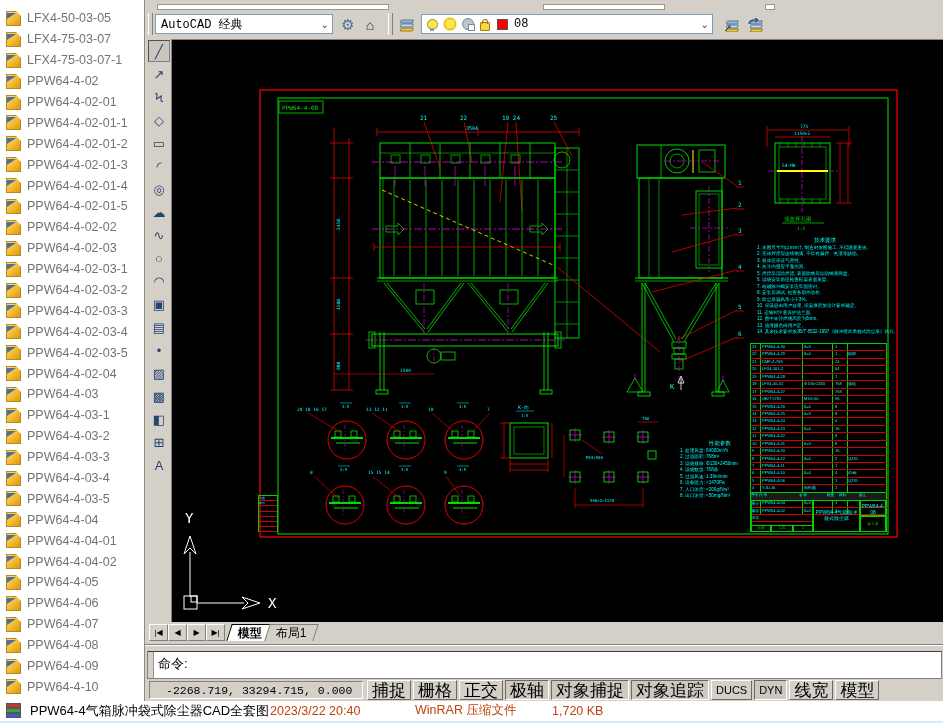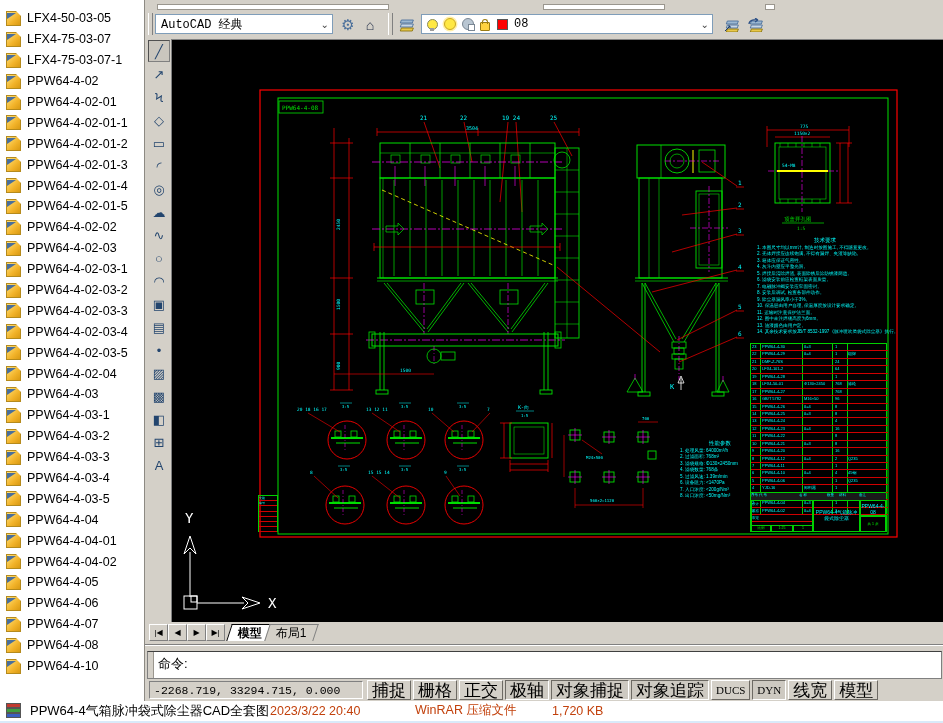--- a/index.html
+++ b/index.html
@@ -2,21 +2,21 @@
 <html><head>
 <meta charset="utf-8">
 <style>
   html,body{margin:0;padding:0;}
   body{width:943px;height:723px;position:relative;overflow:hidden;background:#fff;
        font-family:"Liberation Sans","DejaVu Sans",sans-serif;font-size:12px;}
   .abs{position:absolute;}
   
   #filelist{left:0;top:8px;width:144px;height:692px;background:#fff;overflow:hidden;}
   .fitem{height:20.9px;display:flex;align-items:center;padding-left:6px;white-space:nowrap;}
-  .fname{font-size:12.5px;color:#000000;margin-left:6px;}
+  .fname{font-size:12.5px;color:#737373;margin-left:6px;}
   .dwgicon{width:15px;height:15px;position:relative;flex:0 0 15px;
            background:linear-gradient(135deg,#ffe27a 0%,#f2b32a 60%,#d99a13 100%);
            border:1px solid #b58a1c;box-sizing:border-box;}
   .dwgicon:before{content:'';position:absolute;left:0;top:1px;width:0;height:0;
            border-top:6px solid #4a6f9b;border-right:9px solid transparent;}
   .dwgicon:after{content:'';position:absolute;right:-1px;top:-1px;width:0;height:0;
            border-top:5px solid #fff;border-left:5px solid transparent;}
   
   #archrow{left:0;top:700px;width:943px;height:21px;background:#fff;display:flex;align-items:center;}
   #archrow .meta{color:#c2410c;font-size:12.5px;}
@@ -86,25 +86,25 @@
   .tab>span{transform:skewX(18deg);}
   .tab.active{background:#fff;font-weight:bold;border-color:#000;}
   
   #cmdsep{left:0;top:641px;width:799px;height:10px;background:#d4d0c8;}
   #cmdwin{left:2px;top:651px;width:795px;height:28px;background:#fff;border:1px solid #808080;border-top-color:#404040;box-sizing:border-box;display:flex;}
   #cmdgrip{width:5px;height:100%;background:#d4d0c8;border-right:1px solid #9a968e;}
   #cmdtext{font-family:Liberation Sans, sans-serif;font-size:13px;color:#000;padding:3px 0 0 4px;}
   
   #statusbar{left:0;top:679px;width:799px;height:22px;background:#d4d0c8;display:flex;align-items:center;}
   #coords{width:214px;height:18px;margin-left:4px;background:#d4d0c8;border:1px solid #808080;border-bottom-color:#fff;border-right-color:#fff;
-          font-family:"Liberation Mono","DejaVu Sans Mono",monospace;font-size:11.5px;color:#000;line-height:17px;padding-left:4px;box-sizing:border-box;white-space:nowrap;overflow:hidden;}
+          font-family:"Liberation Mono","DejaVu Sans Mono",monospace;font-size:11.5px;color:#000;line-height:17px;padding-left:16px;box-sizing:border-box;white-space:nowrap;overflow:hidden;}
   .sbtn{height:18px;margin-left:2px;padding:0 4px;font-size:17px;color:#000;display:flex;align-items:center;white-space:nowrap;
         border:1px solid #fff;border-right-color:#6d6a64;border-bottom-color:#6d6a64;background:#d4d0c8;}
   .sbtn[data-on="true"]{border:1px solid #6d6a64;border-right-color:#fff;border-bottom-color:#fff;background:#cdc9c1;}
-  .sbtn.latin{font-family:Liberation Serif, serif;font-size:11px;}
+  .sbtn.latin{font-family:Liberation Sans, sans-serif;font-size:11px;}
 </style>
 </head>
 <body>
 
 <div id="filelist" class="abs">
   <div>
       <div class="fitem">
       <span class="dwgicon"></span>
       <span class="fname">LFX4-50-03-05</span>
     </div>
@@ -220,20 +220,24 @@
       <span class="dwgicon"></span>
       <span class="fname">PPW64-4-06</span>
     </div>
       <div class="fitem">
       <span class="dwgicon"></span>
       <span class="fname">PPW64-4-07</span>
     </div>
       <div class="fitem">
       <span class="dwgicon"></span>
       <span class="fname">PPW64-4-08</span>
+    </div>
+      <div class="fitem">
+      <span class="dwgicon"></span>
+      <span class="fname">PPW64-4-09</span>
     </div>
       <div class="fitem">
       <span class="dwgicon"></span>
       <span class="fname">PPW64-4-10</span>
     </div>
     </div>
 </div>
 
 <div id="archrow" class="abs">
   <span class="raricon">

